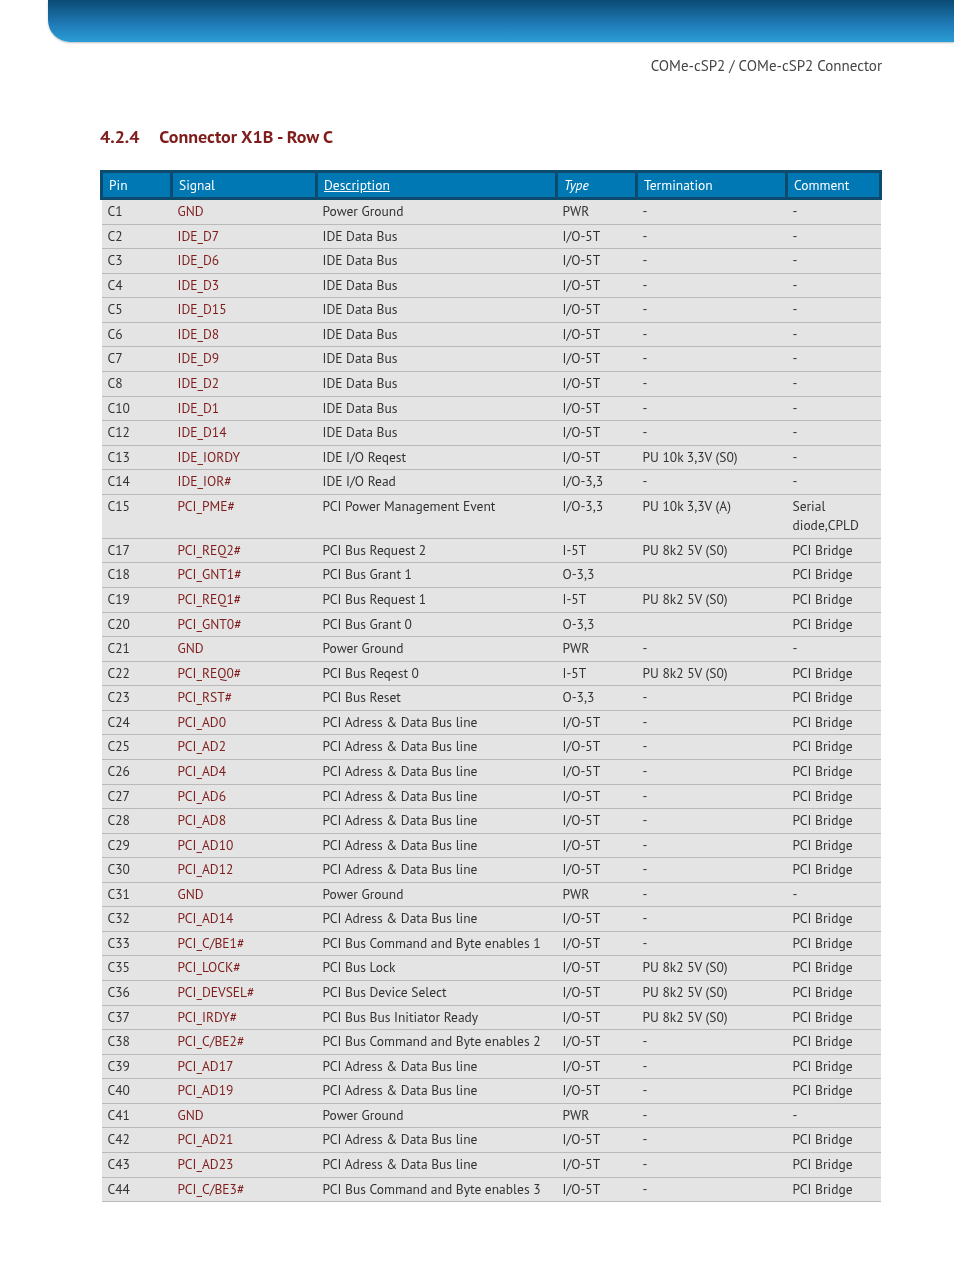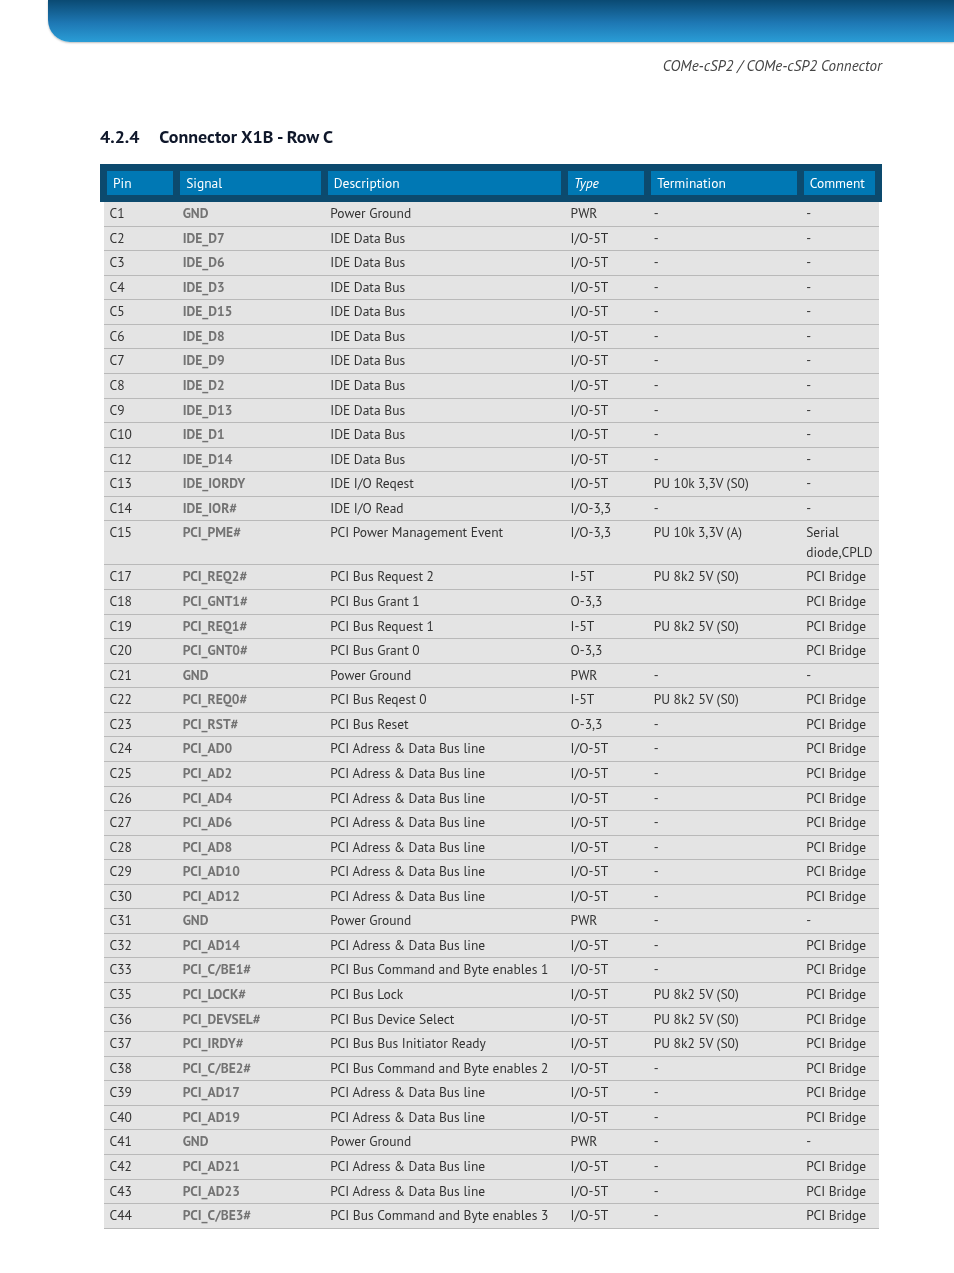--- a/index.html
+++ b/index.html
@@ -15,64 +15,62 @@
     background: linear-gradient(180deg, #0a4a73 0%, #1e78b4 55%, #2a9dd6 100%);
     border-bottom-left-radius: 22px;
     margin-left: 48px;
     box-shadow: 0 1px 2px rgba(0,0,0,0.25);
   }
   .breadcrumb {
     text-align: right;
     padding: 14px 72px 0 0;
     color: #444;
     font-size: 15px;
-    font-style: italic;
   }
   .content {
     padding: 50px 72px 20px 100px;
   }
   .section-heading {
-    color: #0f172a;
+    color: #7f1d1d;
     font-weight: 700;
     font-size: 18px;
-    margin: 0 0 16px 0;
+    margin: 0 0 22px 0;
   }
   .section-heading .num {
     display: inline-block;
     width: 55px;
   }
   table {
     width: 100%;
     border-collapse: collapse;
     font-size: 13.5px;
     color: #333;
   }
   thead th {
     background: #0078b4;
     color: #fff;
     font-weight: 400;
     text-align: left;
     padding: 3px 6px;
-    border: 7px solid #0c4a6e;
+    border: 3px solid #0c4a6e;
     font-size: 13.5px;
   }
   tbody td {
     padding: 2px 6px;
     border-bottom: 1px solid #b9b9b9;
     background: #e4e4e4;
     vertical-align: top;
     line-height: 1.45;
   }
   tbody td.signal {
-    color: #737373;
-    font-weight: bold;
+    color: #7f1d1d;
   }
   .col-pin { width: 55px; }
   .col-signal { width: 130px; }
-  .col-desc { width: 225px; }
+  .col-desc { width: 225px; text-decoration: underline; }
   .col-type { width: 65px; font-style: italic; }
   .col-term { width: 135px; }
   .col-comment { }
 </style>
 </head>
 <body>
 
 <div class="top-banner"></div>
 
 <div class="breadcrumb">COMe-cSP2 / COMe-cSP2 Connector</div>
@@ -154,28 +152,20 @@
         </tr>
         <tr>
           <td>C8</td>
           <td class="signal">IDE_D2</td>
           <td>IDE Data Bus</td>
           <td>I/O-5T</td>
           <td>-</td>
           <td>-</td>
         </tr>
         <tr>
-          <td>C9</td>
-          <td class="signal">IDE_D13</td>
-          <td>IDE Data Bus</td>
-          <td>I/O-5T</td>
-          <td>-</td>
-          <td>-</td>
-        </tr>
-        <tr>
           <td>C10</td>
           <td class="signal">IDE_D1</td>
           <td>IDE Data Bus</td>
           <td>I/O-5T</td>
           <td>-</td>
           <td>-</td>
         </tr>
         <tr>
           <td>C12</td>
           <td class="signal">IDE_D14</td>

